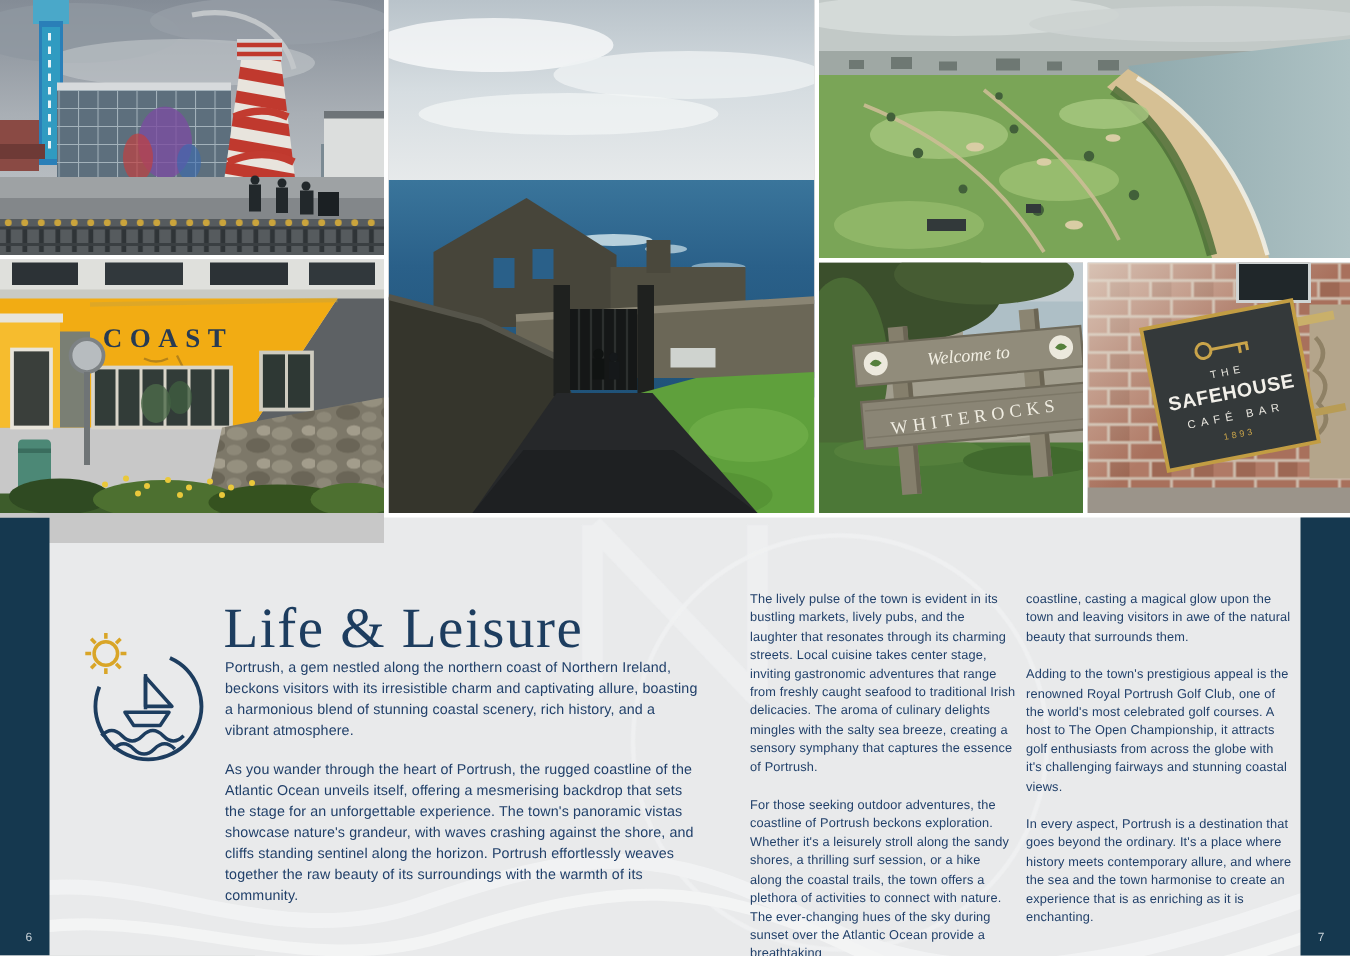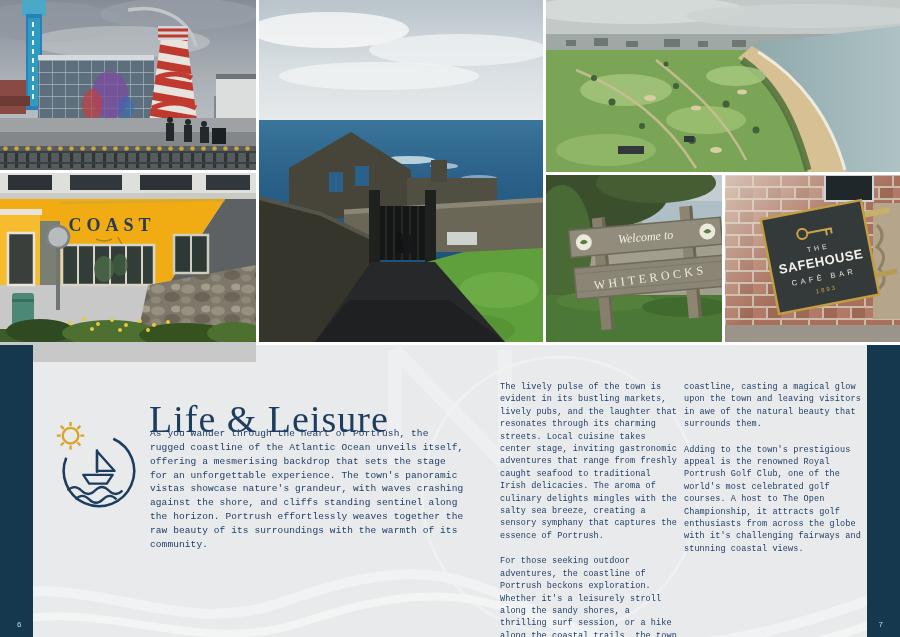--- a/index.html
+++ b/index.html
@@ -18,21 +18,21 @@
   .band{position:absolute;top:345px;bottom:0;width:33px;background:#15384f;}
   .band.left{left:0;}
   .band.right{right:0;}
   .pagenum{position:absolute;bottom:8px;color:#cdd6dc;font-size:8px;z-index:5;}
   .pagenum.left{left:17px;}
   .pagenum.right{right:17px;}
   .title{position:absolute;left:149px;top:372px;font-family:"Liberation Serif",serif;
          font-size:38px;font-weight:400;color:#1d3d5f;letter-spacing:1px;z-index:3;}
   .emblem{position:absolute;left:50px;top:420px;z-index:3;}
   .col{position:absolute;color:#21406a;line-height:1.46;letter-spacing:0.1px;z-index:3;}
-  .col p{margin:0 0 13px 0;font-family:Liberation Mono, monospace;}
+  .col p{margin:12px 0 13px 0;}
   .c1{left:150px;top:427px;width:316px;font-size:9.5px;}
   .c2{left:500px;top:381px;width:177px;font-size:8.5px;}
   .c3{left:684px;top:381px;width:177px;font-size:8.5px;}
 </style>
 </head>
 <body>
 
 <div class="page">
 
   <div class="photos-bg"></div>
@@ -352,26 +352,28 @@
         <path d="M34,56 H64 L58,65 H40 Z"></path>
         <path d="M18,72 q7,-7 14,0 t14,0 t14,0 t14,0"></path>
         <path d="M26,81 q7,-7 14,0 t14,0 t14,0"></path>
       </g>
     </svg>
   </div>
 
   <h1 class="title">Life &amp; Leisure</h1>
 
   <div class="col c1">
+    <p>Portrush, a gem nestled along the northern coast of Northern Ireland, beckons visitors with its irresistible charm and captivating allure, boasting a harmonious blend of stunning coastal scenery, rich history, and a vibrant atmosphere.</p>
     <p>As you wander through the heart of Portrush, the rugged coastline of the Atlantic Ocean unveils itself, offering a mesmerising backdrop that sets the stage for an unforgettable experience. The town's panoramic vistas showcase nature's grandeur, with waves crashing against the shore, and cliffs standing sentinel along the horizon. Portrush effortlessly weaves together the raw beauty of its surroundings with the warmth of its community.</p>
   </div>
 
   <div class="col c2">
     <p>The lively pulse of the town is evident in its bustling markets, lively pubs, and the laughter that resonates through its charming streets. Local cuisine takes center stage, inviting gastronomic adventures that range from freshly caught seafood to traditional Irish delicacies. The aroma of culinary delights mingles with the salty sea breeze, creating a sensory symphany that captures the essence of Portrush.</p>
     <p>For those seeking outdoor adventures, the coastline of Portrush beckons exploration. Whether it's a leisurely stroll along the sandy shores, a thrilling surf session, or a hike along the coastal trails, the town offers a plethora of activities to connect with nature. The ever-changing hues of the sky during sunset over the Atlantic Ocean provide a breathtaking</p>
   </div>
 
   <div class="col c3">
     <p>coastline, casting a magical glow upon the town and leaving visitors in awe of the natural beauty that surrounds them.</p>
     <p>Adding to the town's prestigious appeal is the renowned Royal Portrush Golf Club, one of the world's most celebrated golf courses. A host to The Open Championship, it attracts golf enthusiasts from across the globe with it's challenging fairways and stunning coastal views.</p>
+    <p>In every aspect, Portrush is a destination that goes beyond the ordinary. It's a place where history meets contemporary allure, and where the sea and the town harmonise to create an experience that is as enriching as it is enchanting.</p>
   </div>
 
 </div>
 
 </body></html>

